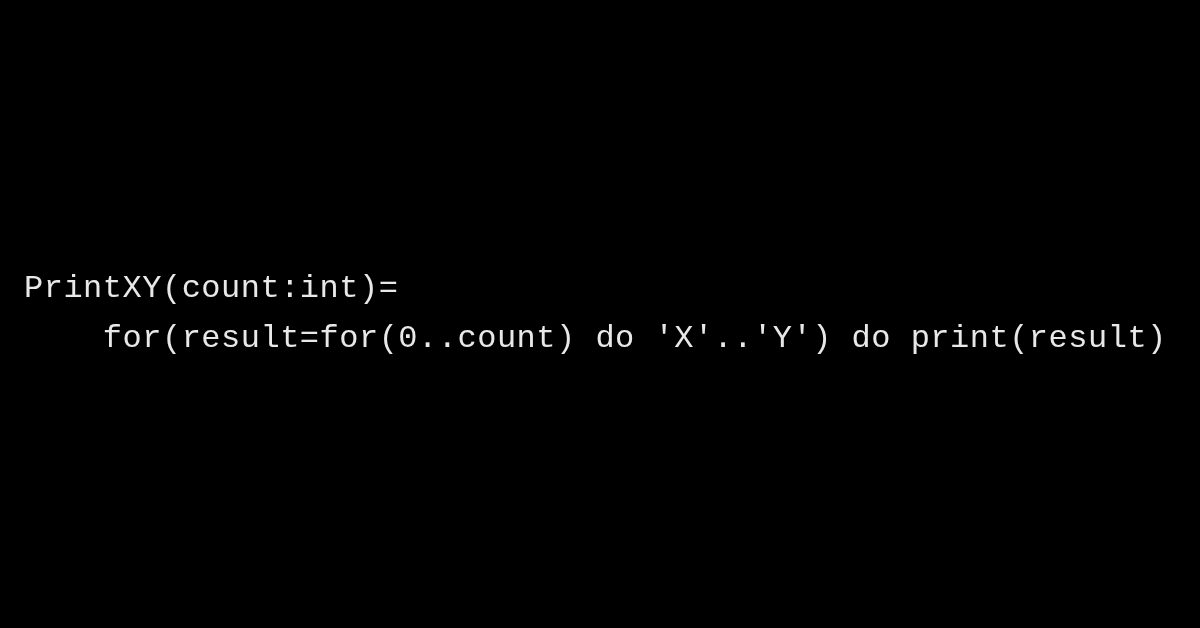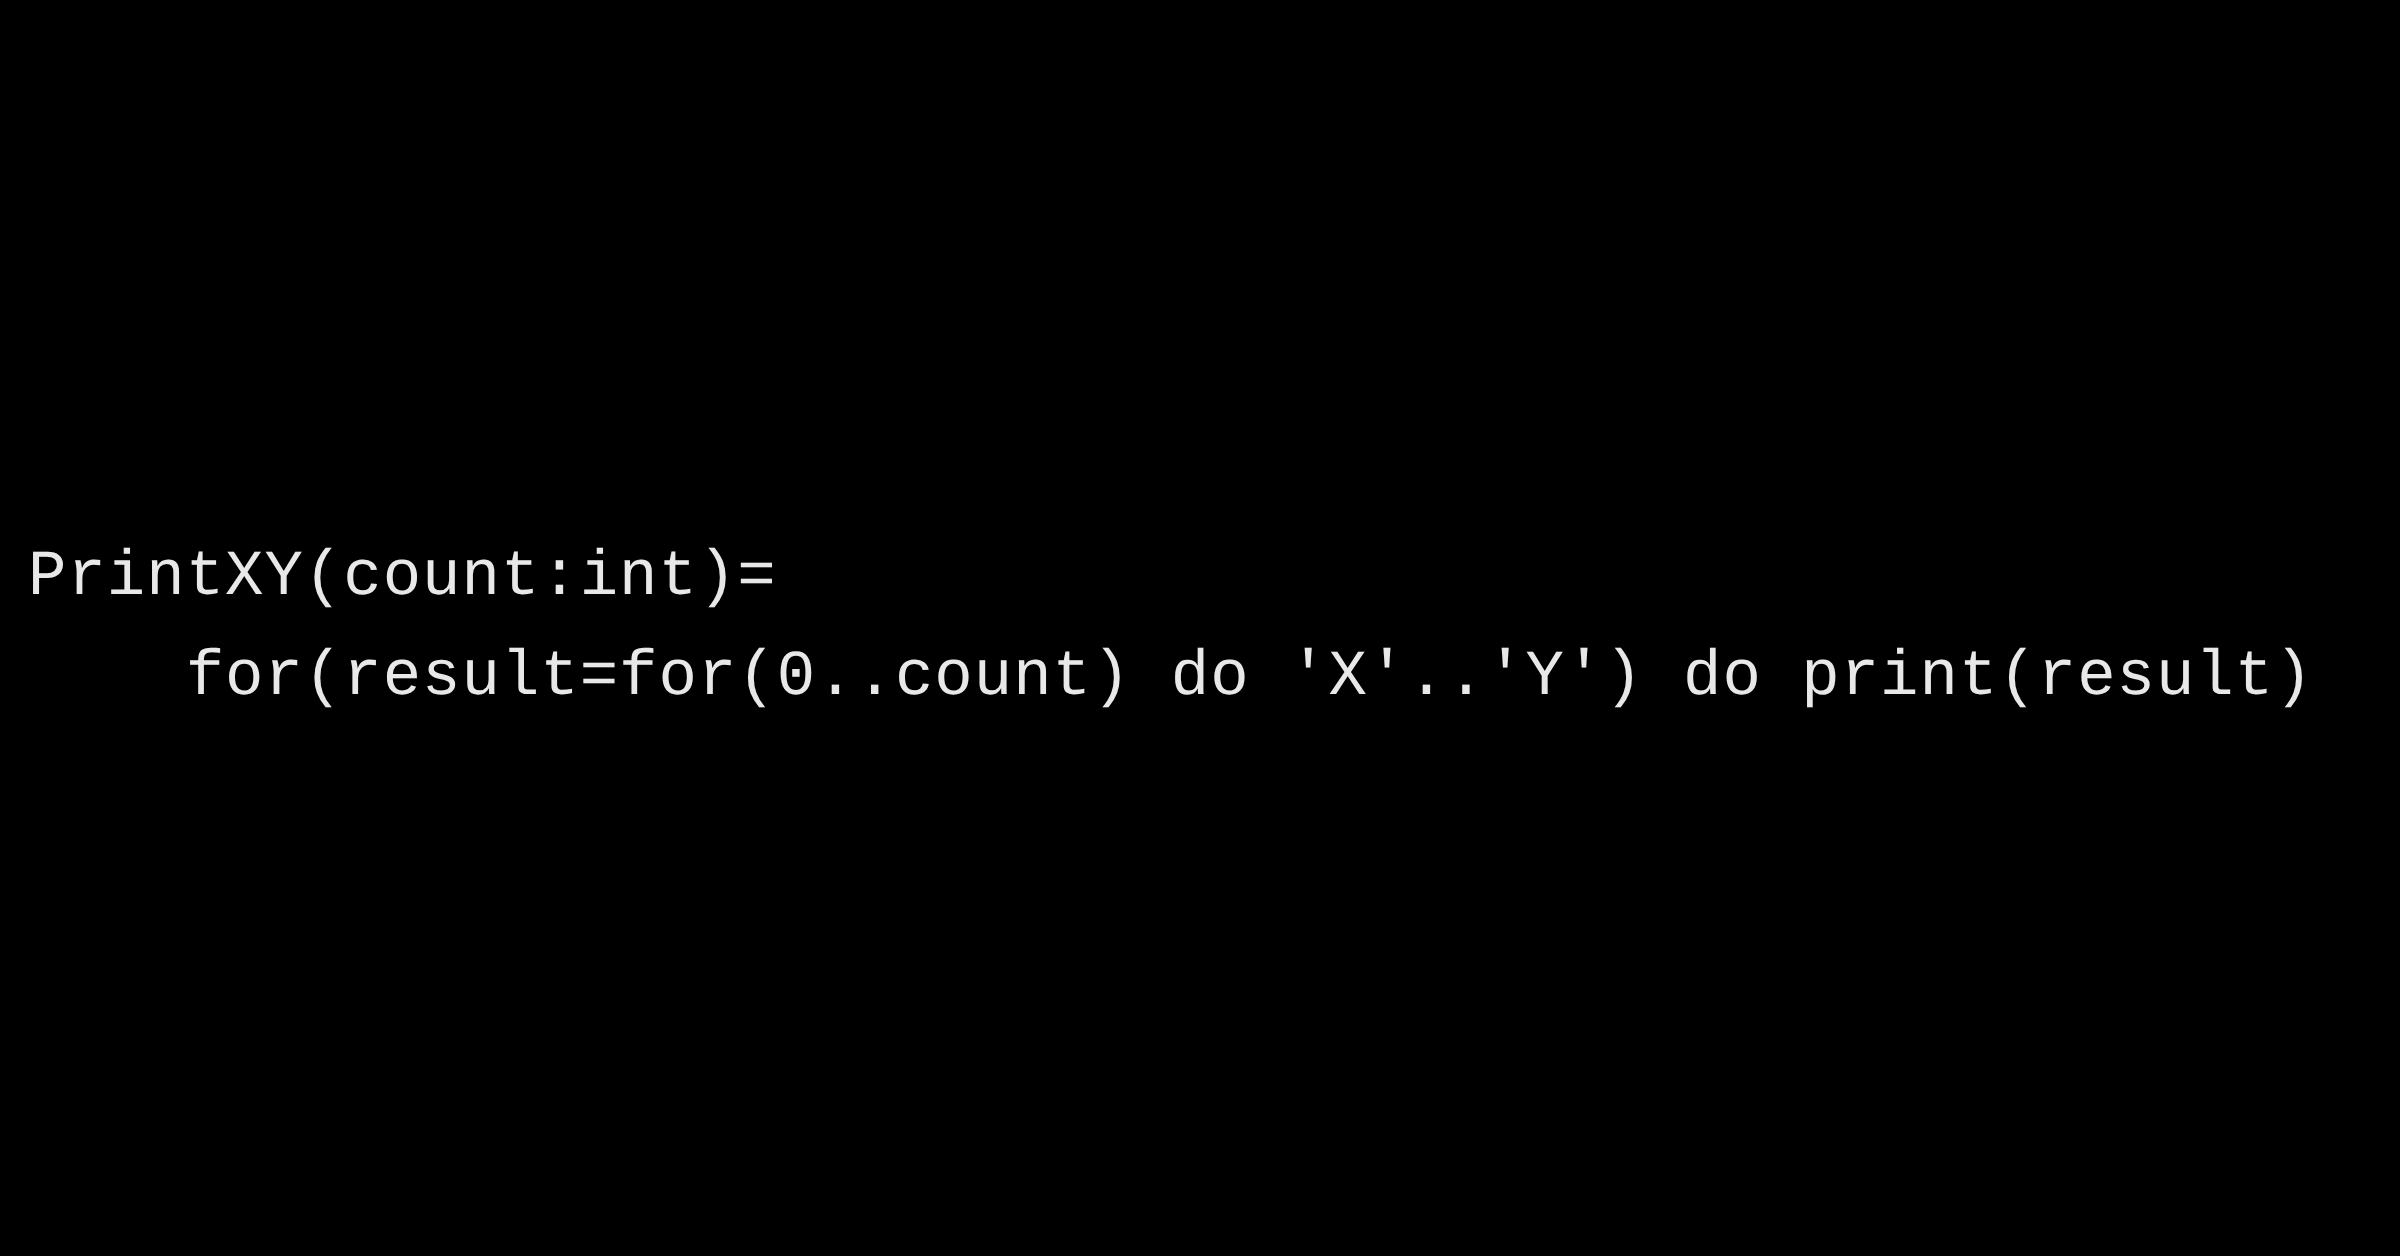--- a/index.html
+++ b/index.html
@@ -15,21 +15,21 @@
       align-items: center;
       justify-content: flex-start;
       overflow: hidden;
     }
     .code-block {
       font-family: "SF Mono", "Menlo", "Consolas", "Courier New", monospace;
       font-size: 32px;
       color: #e8e8e8;
       white-space: pre;
       line-height: 1.55;
-      padding-left: 14px;
+      padding-left: 24px;
       letter-spacing: 0.5px;
     }
   </style>
 </head>
 <body>
 
 <div class="code-block"><span>PrintXY(count:int)=</span>
 <span>    for(result=for(0..count) do 'X'..'Y') do print(result)</span></div>
 
 </body></html>

